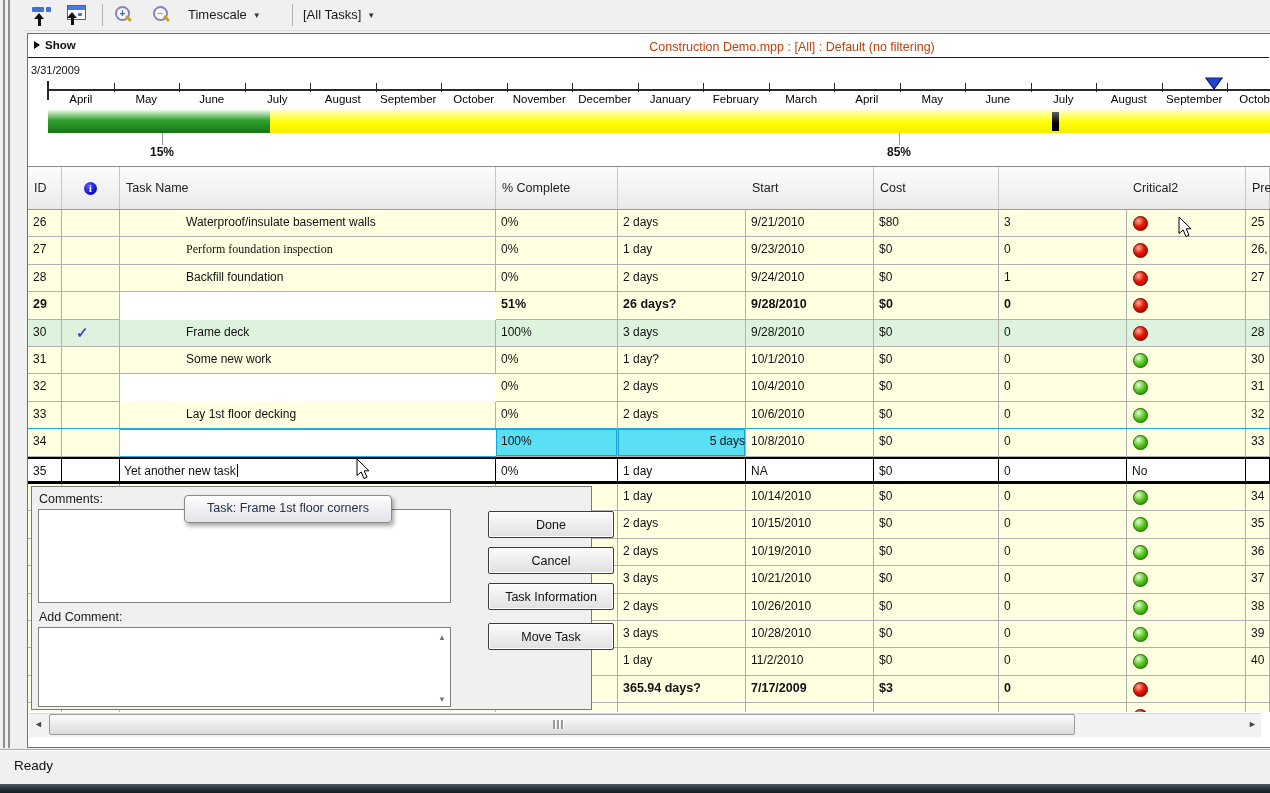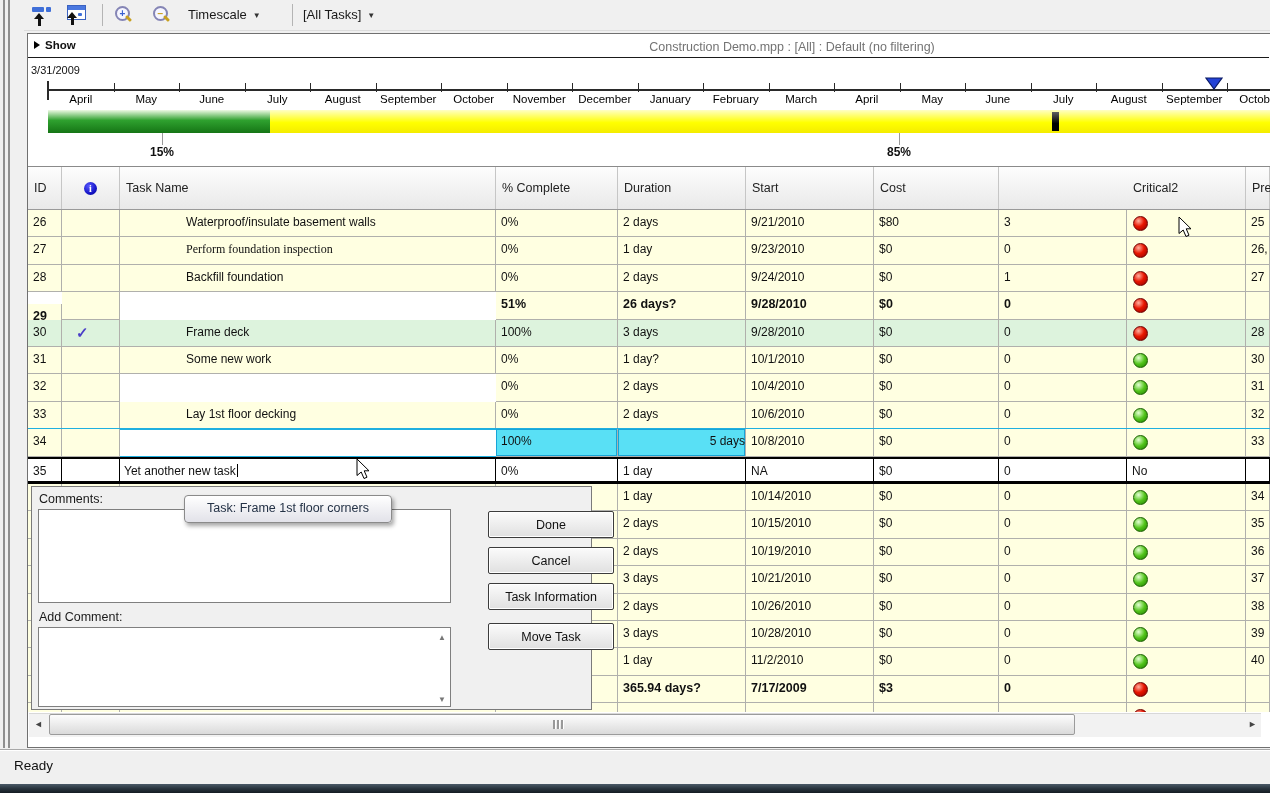--- a/index.html
+++ b/index.html
@@ -20,21 +20,21 @@
   .arrow-head{position:absolute;width:0;height:0;border-left:5px solid transparent;border-right:5px solid transparent;border-bottom:6px solid #111}
   .mini-window{position:absolute;width:17px;height:13px;border:1px solid #3a62c0;background:#fff}
   .mini-title{position:absolute;left:0;top:0;width:100%;height:4px;background:#4a78e0}
   .mag{position:absolute;width:11px;height:11px;border:2px solid #8585b5;border-radius:50%;background:#f6f6ff;text-align:center;font-size:10px;font-weight:bold;line-height:11px}
   .mag-handle{position:absolute;width:7px;height:3px;background:#c8a020;transform:rotate(45deg);border-radius:1px}
   
   .view-frame{position:absolute;left:27px;top:33px;width:1242px;height:713px;background:#fff;border:1px solid #707070;border-right:none}
   .show-bar{position:absolute;left:28px;top:34px;width:1241px;height:23px;background:#fff;border-bottom:1px solid #1a1a1a}
   .show-tri{position:absolute;left:34px;top:41px;width:0;height:0;border-left:6px solid #000;border-top:4px solid transparent;border-bottom:4px solid transparent}
   .show-label{position:absolute;left:45px;top:39px;font-size:11.5px;font-weight:bold}
-  .pane-title{position:absolute;left:492px;top:40px;width:600px;text-align:center;font-size:12.5px;color:#737373}
+  .pane-title{position:absolute;left:492px;top:40px;width:600px;text-align:center;font-size:12.5px;color:#c2410c}
   .ts-date{position:absolute;left:31px;top:64px;font-size:11px}
   .axis-line{position:absolute;left:48px;top:89px;width:1222px;height:2px;background:#2a2a2a}
   .axis-start{position:absolute;left:47px;top:81px;width:2px;height:19px;background:#2a2a2a}
   .tick{position:absolute;top:83px;width:1px;height:9px;background:#2a2a2a}
   .month{position:absolute;top:93px;height:13px;font-size:11.5px;text-align:center;color:#000}
   .bar-green{position:absolute;left:48px;top:110px;width:222px;height:23px;background:linear-gradient(#eefae4,#2fa12f 45%,#157515)}
   .bar-yellow{position:absolute;left:270px;top:110px;width:1000px;height:23px;background:linear-gradient(#ffffc4,#ffff00 55%,#f4ec00)}
   .bar-blip{position:absolute;left:1052px;top:112px;width:7px;height:19px;background:linear-gradient(#606060,#000 60%)}
   .pct-conn{position:absolute;top:133px;width:1px;height:12px;background:#9a9a9a}
   .pct-label{position:absolute;top:145px;width:46px;text-align:center;font-size:12px;font-weight:bold}
@@ -172,21 +172,20 @@
 <div class="pct-conn" style="left:899px"></div>
 <div class="pct-label" style="left:876px">85%</div>
 
 <div class="grid-header" id="gridHeader">
     <div class="hdr-cell" style="left: 0px; width: 34px;">ID</div>
     <div class="hdr-cell" style="left: 34px; width: 58px; justify-content: center; padding-left: 0px;">
       <span class="info-glyph">i</span>
     </div>
     <div class="hdr-cell" style="left: 92px; width: 376px;">Task Name</div>
     <div class="hdr-cell" style="left: 468px; width: 122px;">% Complete</div>
-    <div class="hdr-cell" style="left: 590px; width: 128px;">Duration</div>
     <div class="hdr-cell" style="left: 718px; width: 128px;">Start</div>
     <div class="hdr-cell" style="left: 846px; width: 125px;">Cost</div>
     <div class="hdr-cell" style="left: 1099px; width: 119px;">Critical2</div>
     <div class="hdr-cell" style="left: 1218px; width: 24px;">Pre</div>
   </div>
 <div class="rows-clip" id="rowsClip">
     <div class="grow " style="top: 0px; height: 27.4px;">
       <div class="cell" style="left: 0px; width: 34px;">26</div>
       <div class="cell" style="left: 34px; width: 58px; padding: 0px;"></div>
       <div class="cell" style="left: 92px; width: 376px; padding-left: 66px;">Waterproof/insulate basement walls</div>
@@ -222,21 +221,21 @@
       <div class="cell" style="left: 590px; width: 128px;">2 days</div>
       <div class="cell" style="left: 718px; width: 128px;">9/24/2010</div>
       <div class="cell" style="left: 846px; width: 125px;">$0</div>
       <div class="cell" style="left: 971px; width: 128px;">1</div>
       <div class="cell" style="left: 1099px; width: 119px; padding: 0px;">
         <div class="sphere red"></div>
       </div>
       <div class="cell" style="left: 1218px; width: 24px;">27</div>
     </div>
     <div class="grow bold" style="top: 82.2px; height: 27.4px;">
-      <div class="cell" style="left: 0px; width: 34px; margin-top: 12px;">29</div>
+      <div class="cell" style="left: 0px; width: 34px;">29</div>
       <div class="cell" style="left: 34px; width: 58px; padding: 0px;"></div>
       <div class="cell" style="left: 468px; width: 122px;">51%</div>
       <div class="cell" style="left: 590px; width: 128px;">26 days?</div>
       <div class="cell" style="left: 718px; width: 128px;">9/28/2010</div>
       <div class="cell" style="left: 846px; width: 125px;">$0</div>
       <div class="cell" style="left: 971px; width: 128px;">0</div>
       <div class="cell" style="left: 1099px; width: 119px; padding: 0px;">
         <div class="sphere red"></div>
       </div>
       <div class="cell" style="left: 1218px; width: 24px;"></div>

